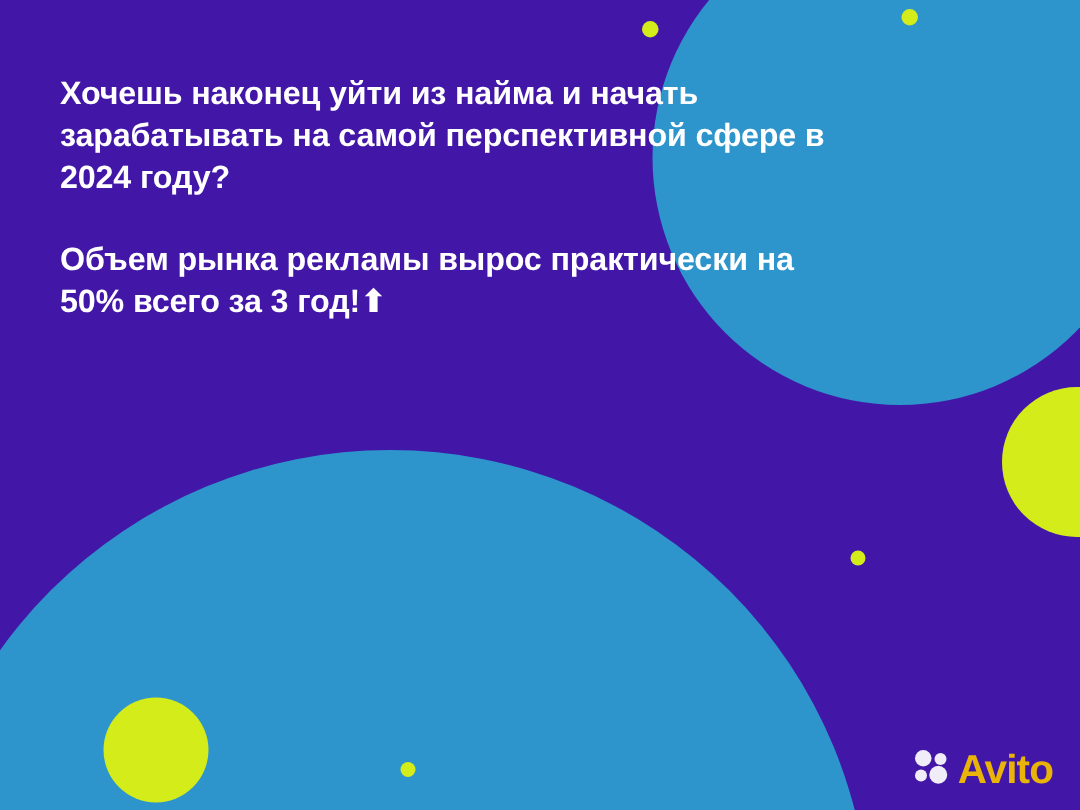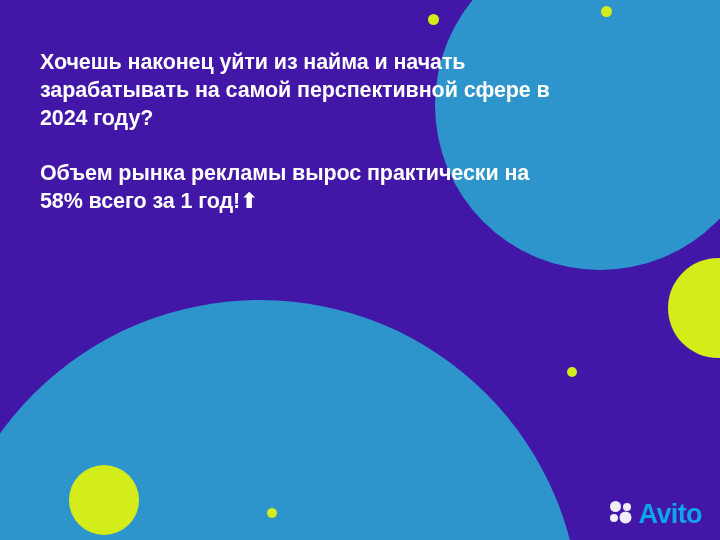--- a/index.html
+++ b/index.html
@@ -82,21 +82,21 @@
     position: absolute;
     right: 18px;
     bottom: 12px;
     display: flex;
     align-items: center;
     gap: 5px;
     z-index: 6;
   }
   #avito-dots { display: block; }
   #avito-wordmark {
-    color: #0ea5e9;
+    color: #eab308;
     font-size: 27px;
     font-weight: 700;
     letter-spacing: -0.6px;
     line-height: 1;
   }
 </style>
 </head>
 <body>
 
 <div id="poster">
@@ -109,21 +109,21 @@
 
   <div class="shape" id="circle-yellow-bottomleft"></div>
 
   <div class="dot" id="dot-top-left-of-circle"></div>
   <div class="dot" id="dot-top-on-circle"></div>
   <div class="dot" id="dot-mid-right"></div>
   <div class="dot" id="dot-bottom-on-circle"></div>
 
   <div id="text-block">
     <p class="para">Хочешь наконец уйти из найма и начать зарабатывать на самой перспективной сфере в 2024 году?</p>
-    <p class="para">Объем рынка рекламы вырос практически на 58% всего за 1 год!⬆</p>
+    <p class="para">Объем рынка рекламы вырос практически на 50% всего за 3 год!⬆</p>
   </div>
 
   <div id="avito-logo">
     <span id="avito-dots">
       <svg width="26" height="24" viewBox="0 0 26 24" aria-hidden="true">
         <circle cx="7.5" cy="6.5" r="5.5" fill="#ffffff" opacity="0.92"></circle>
         <circle cx="19" cy="7" r="4" fill="#ffffff" opacity="0.92"></circle>
         <circle cx="6" cy="18" r="4" fill="#ffffff" opacity="0.92"></circle>
         <circle cx="17.5" cy="17.5" r="6" fill="#ffffff" opacity="0.92"></circle>
       </svg>

